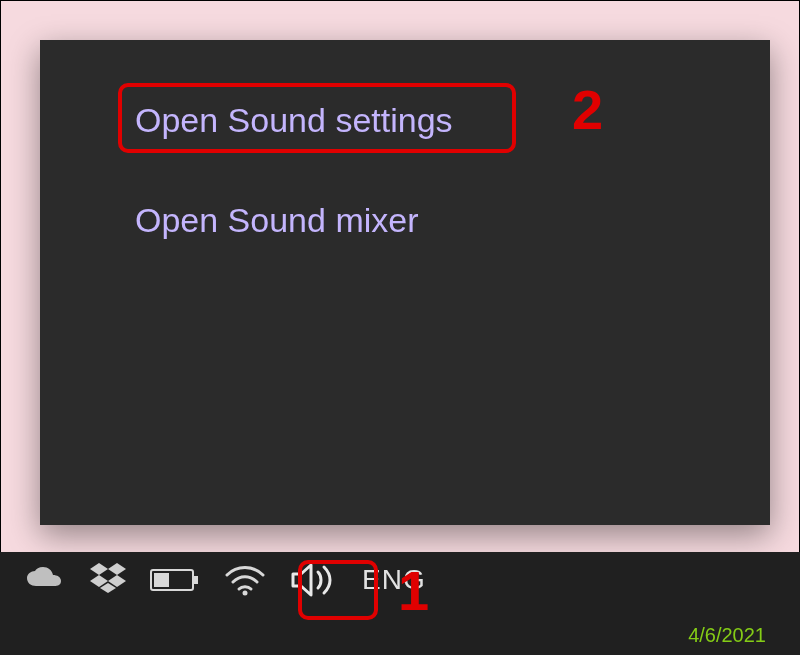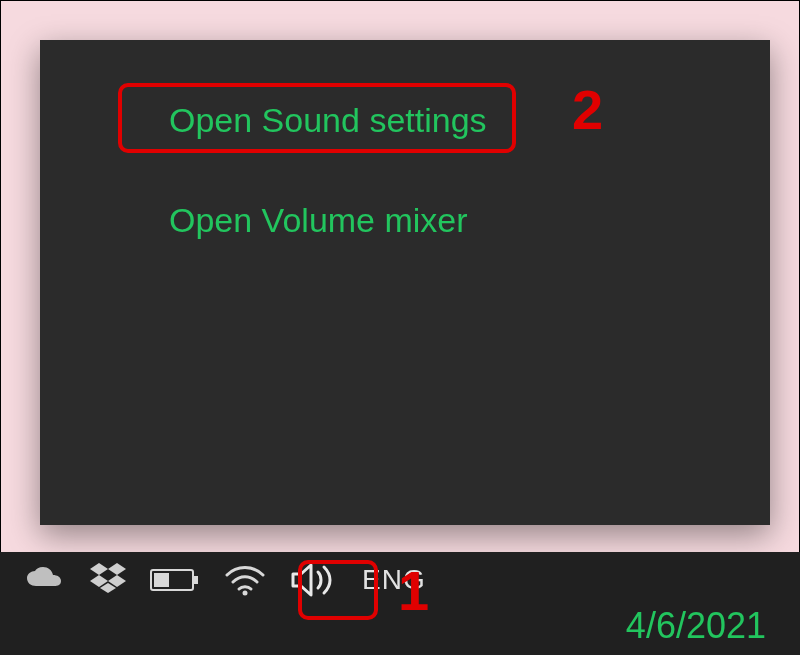--- a/index.html
+++ b/index.html
@@ -17,58 +17,57 @@
   .taskbar{
     position:absolute;left:0;bottom:0;width:100%;height:95px;
     background:#202020;color:#fff;display:flex;align-items:flex-start;
     padding-top:8px;
   }
   .tray-icons{
     display:flex;align-items:center;gap:24px;margin-left:24px;
   }
   .icon-slot{color:#d8d8d8;display:flex;align-items:center;justify-content:center;height:40px;}
   .lang{font-size:28px;color:#e2e2e2;letter-spacing:1px;}
-  .date{position:absolute;right:34px;bottom:8px;font-size:36px;color:#22c55e;}
+  .date{position:absolute;right:34px;bottom:8px;font-size:20px;color:#84cc16;}
 
   
   .context-menu{
     position:absolute;
     left:40px; top:40px;
     width:730px; height:485px;
     background:#2b2b2b;
     box-shadow:0 10px 30px rgba(0,0,0,.4);
   }
   .menu-item{
     font-size:34px;
-    color:#22c55e;
+    color:#c4b5fd;
     padding:0 0 0 95px;
     height:100px;
     display:flex;align-items:center;
     cursor:default;
-    margin-left:34px;
   }
   .menu-item:first-child{margin-top:30px;}
 
   
   .ann-box{position:absolute;border:4px solid #e00000;border-radius:10px;pointer-events:none;}
   .ann-num{position:absolute;color:#e00000;font-weight:700;font-size:56px;pointer-events:none;}
 
   svg{display:block;}
 </style>
 </head>
 <body>
 
 <div class="outer-frame"></div>
 
 <div class="context-menu">
   <div class="menu-item">
     <span>Open Sound settings</span>
   </div>
   <div class="menu-item">
-    <span>Open Volume mixer</span>
+    <span>Open Sound mixer</span>
   </div>
 </div>
 
 <div class="taskbar">
   <div class="tray-icons">
 
     <span class="icon-slot">
       <svg width="42" height="28" viewBox="0 0 42 28">
         <path d="M12 20c-5 0-9-3-9-8 0-4 4-7 8-7 1-2 4-4 8-4 5 0 9 3 10 8 4 0 8 2 8 6 0 4-3 5-7 5H12z" fill="#bfbfbf"></path>
       </svg>

